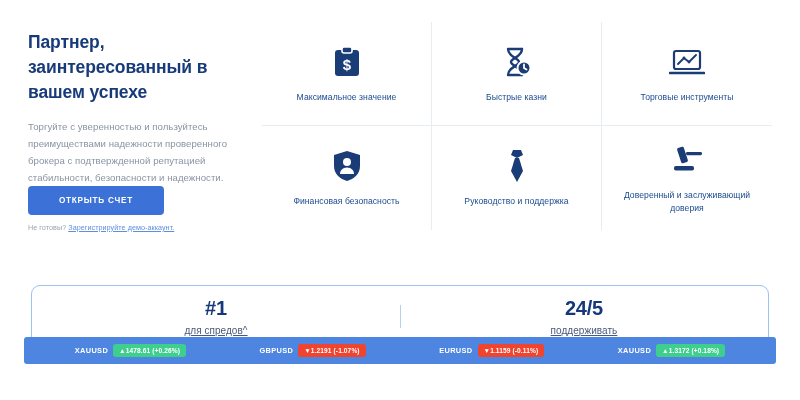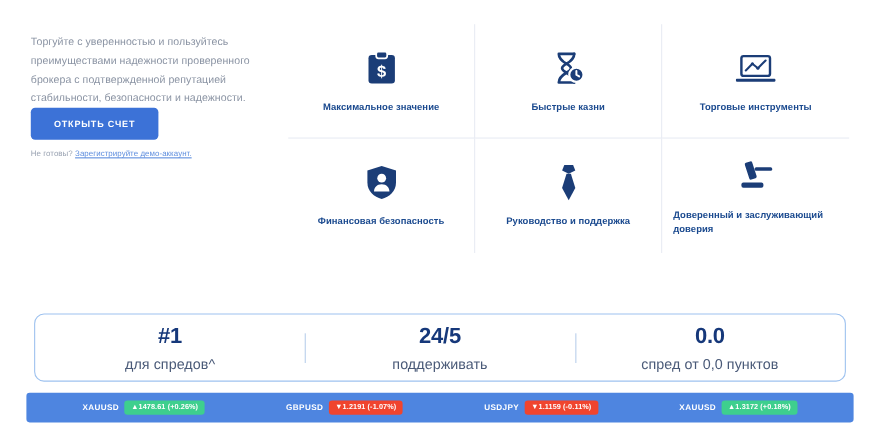--- a/index.html
+++ b/index.html
@@ -19,80 +19,81 @@
     color:#173a7a; font-size:17.5px; font-weight:bold; line-height:1.42;
     letter-spacing:-0.1px; margin-bottom:13px; max-width:215px;
   }
   .hero-sub {
     color:#8a93a3; font-size:9.6px; line-height:1.78; max-width:218px;
     letter-spacing:0.05px;
   }
   .cta-button {
     display:inline-block; background:#3c72d7; color:#ffffff;
     font-size:8.2px; font-weight:bold; letter-spacing:0.75px;
-    padding:10px 21px; border:none; border-radius:4px; cursor:pointer;
+    padding:10px 31px; border:none; border-radius:4px; cursor:pointer;
     text-transform:uppercase;
   }
   .hero-note { margin-top:8px; font-size:7.2px; color:#9aa3b2; letter-spacing:0.05px; }
   .hero-note a { color:#5e8ede; text-decoration:underline; }
 
   
   .features {
     position:absolute; left:262px; top:22px; width:510px; height:208px;
     display:grid; grid-template-columns:1fr 1fr 1fr; grid-template-rows:1fr 1fr;
   }
   .feature {
     display:flex; flex-direction:column; align-items:center; justify-content:center;
     padding:6px 10px; position:relative; cursor:pointer;
   }
   .feature:nth-child(1), .feature:nth-child(2),
   .feature:nth-child(4), .feature:nth-child(5) { border-right:1px solid #e8ecf3; }
   .feature:nth-child(1), .feature:nth-child(2), .feature:nth-child(3) { border-bottom:1px solid #e8ecf3; }
   .feature-icon { height:36px; display:flex; align-items:center; justify-content:center; margin-bottom:11px; }
   .feature-icon svg { display:block; }
   .feature-label {
-    color:#1b4a8f; font-size:8.6px; font-weight:bold; 
+    color:#1b4a8f; font-size:8.6px; font-weight:normal; text-align:center;
     line-height:1.45; letter-spacing:0.05px;
   }
 
   
   .stats-card {
     position:absolute; left:31px; top:285px; width:738px; height:62px;
     border:1px solid #9ec2ef; border-radius:9px; background:#fff;
     display:flex; align-items:center;
   }
   .stat { flex:1; display:flex; flex-direction:column; align-items:center; justify-content:center; position:relative; }
   .stat + .stat::before {
     content:""; position:absolute; left:0; top:8px; bottom:8px; width:1px; background:#b9cfec;
   }
   .stat-value { color:#16387a; font-size:20px; font-weight:bold; letter-spacing:-0.2px; margin-bottom:5px; }
-  .stat-label { color:#4a5a78; font-size:13px; letter-spacing:0.05px; }
+  .stat-label { color:#4a5a78; font-size:10px; letter-spacing:0.05px;text-decoration:underline; }
 
   
   .ticker {
-    position:absolute; left:24px; top:357px; width:752px; height:27px;
+    position:absolute; left:24px; top:337px; width:752px; height:27px;
     background:#4e85e0; border-radius:3px;
     display:flex; align-items:center; justify-content:space-around; padding:0 14px;
   }
   .ticker-item { display:flex; align-items:center; gap:5px; cursor:pointer; }
   .ticker-symbol { color:#ffffff; font-size:7.4px; font-weight:bold; letter-spacing:0.35px; }
   .ticker-badge {
     color:#ffffff; font-size:6.6px; font-weight:bold; padding:3px 6px; border-radius:3px;
     white-space:nowrap; letter-spacing:0.1px;
   }
   .up   { background:#3ecf8e; }
   .down { background:#f0442e; }
 </style>
 </head>
 <body>
 
 <div class="page">
 
   <section class="hero">
     <div class="hero-left">
+      <h1 class="hero-title">Партнер, заинтересованный в вашем успехе</h1>
       <p class="hero-sub">Торгуйте с уверенностью и пользуйтесь преимуществами надежности проверенного брокера с подтвержденной репутацией стабильности, безопасности и надежности.</p>
       <button class="cta-button">ОТКРЫТЬ СЧЕТ</button>
       <div class="hero-note"><span>Не готовы? </span><a href="#">Зарегистрируйте демо-аккаунт.</a></div>
     </div>
 
     <div class="features">
 
       <div class="feature">
         <span class="feature-icon">
           <svg width="28" height="32" viewBox="0 0 28 32" fill="#1b3d77">
@@ -166,37 +167,33 @@
 
   <section class="stats-card">
     <div class="stat">
       <span class="stat-value">#1</span>
       <span class="stat-label">для спредов^</span>
     </div>
     <div class="stat">
       <span class="stat-value">24/5</span>
       <span class="stat-label">поддерживать</span>
     </div>
-    <div class="stat">
-      <span class="stat-value">0.0</span>
-      <span class="stat-label">спред от 0,0 пунктов</span>
-    </div>
   </section>
 
   <section class="ticker">
     <div class="ticker-item">
       <span class="ticker-symbol">XAUUSD</span>
       <span class="ticker-badge up">▲1478.61 (+0.26%)</span>
     </div>
     <div class="ticker-item">
       <span class="ticker-symbol">GBPUSD</span>
       <span class="ticker-badge down">▼1.2191 (-1.07%)</span>
     </div>
     <div class="ticker-item">
-      <span class="ticker-symbol">USDJPY</span>
+      <span class="ticker-symbol">EURUSD</span>
       <span class="ticker-badge down">▼1.1159 (-0.11%)</span>
     </div>
     <div class="ticker-item">
       <span class="ticker-symbol">XAUUSD</span>
       <span class="ticker-badge up">▲1.3172 (+0.18%)</span>
     </div>
   </section>
 
 </div>
 

